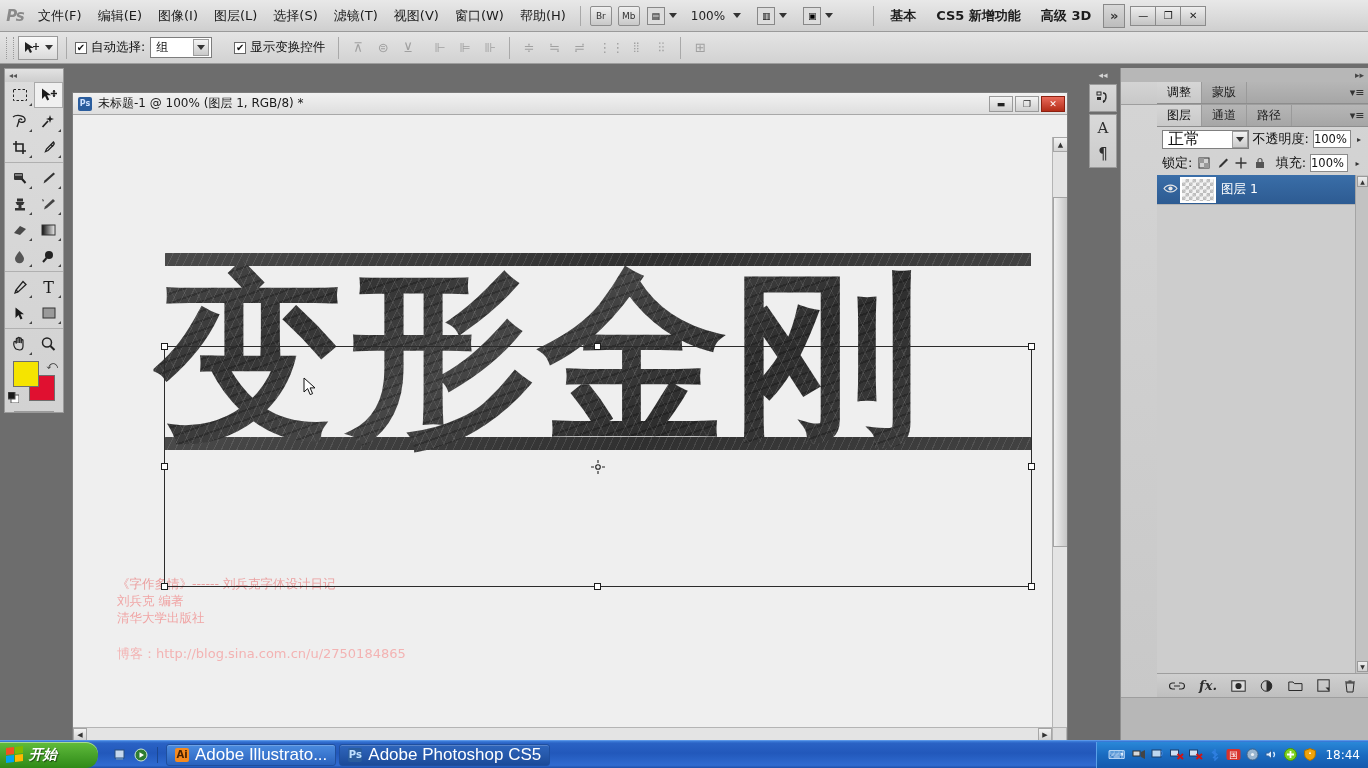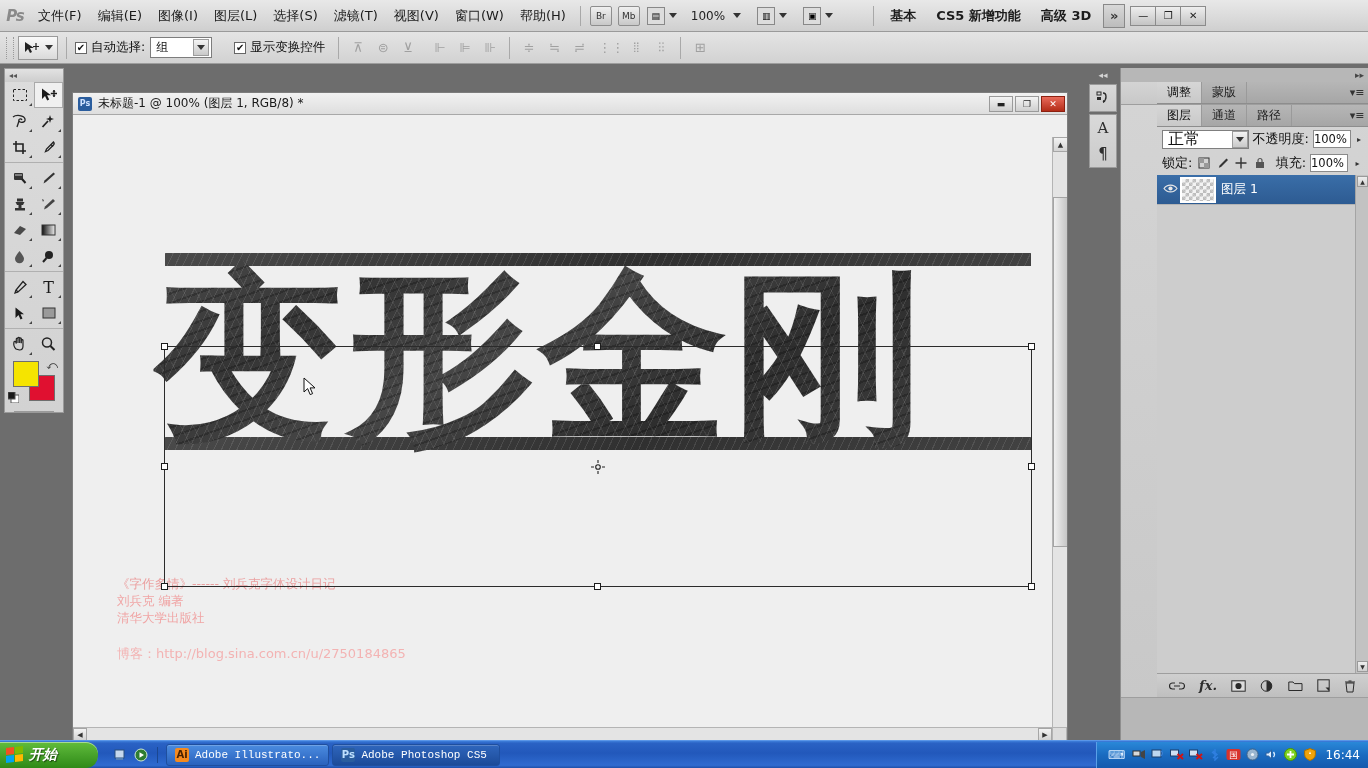--- a/index.html
+++ b/index.html
@@ -343,21 +343,21 @@
   .qlaunch { display: flex; align-items: center; gap: 5px; margin-left: 14px; padding-right: 8px; border-right: 1px solid #1b4791;}
   .ql-ico { width: 16px; height: 16px; display: flex; align-items: center; justify-content: center; font-size: 11px; cursor: default; }
   .tasks { display: flex; align-items: center; gap: 3px; margin-left: 8px; }
   .taskbtn {
     height: 22px; min-width: 150px; padding: 0 8px;
     background: linear-gradient(to bottom,#4b8ce0,#2a62bd);
     border: 1px solid #1f4f9e; border-radius: 3px;
     display: flex; align-items: center; gap: 6px; cursor: default;
     box-shadow: inset 0 1px 0 rgba(255,255,255,.2);
   }
-  .taskbtn .tb-label { color: #fff; font-size: 11px; font-family: Liberation Mono, monospace; white-space: nowrap;}
+  .taskbtn .tb-label { color: #fff; font-size: 17px; font-family: Liberation Sans, sans-serif; white-space: nowrap;}
   .app-ico { width: 14px; height: 14px; font-size: 10px; font-weight: bold; display: flex; align-items: center; justify-content: center; color: #fff; border-radius: 2px;}
   .tray {
     margin-left: auto; height: 26px; display: flex; align-items: center;
     gap: 4px; padding: 0 8px 0 8px;
     background: linear-gradient(to bottom,#2a88d8 0%,#1a6bc0 50%,#1559ad 100%);
     border-left: 1px solid #5aa0e8;
   }
   .tray-ico { width: 15px; height: 15px; display: flex; align-items: center; justify-content: center; font-size: 10px; }
   .tray-time { color: #fff; font-size: 12px; margin-left: 4px; }
   .tray-left-ico { width: 22px; height: 26px; display:flex; align-items:center; justify-content:center; color:#dfeeff; font-size: 12px;}
@@ -944,17 +944,17 @@
             <circle cx="6.5" cy="6.5" r="6" fill="#7ed321" stroke="#4d9400"></circle>
             <path d="M6.5 3 V10 M3 6.5 H10" stroke="#fff" stroke-width="1.8"></path>
           </svg>
       </span>
       <span class="tray-ico">
         <svg width="12" height="13" viewBox="0 0 12 13">
             <path d="M6 0.6 L11.4 2.6 V6.4 C11.4 9.6 8.8 11.6 6 12.4 C3.2 11.6 0.6 9.6 0.6 6.4 V2.6 Z" fill="#f0a30a" stroke="#a86f00"></path>
             <path d="M6 3.2 L7 6 H5 Z" fill="#fff"></path>
           </svg>
       </span>
-      <span class="tray-time">16:44</span>
+      <span class="tray-time">18:44</span>
     </div>
   </div>
 
 </div>
 
 </body></html>

